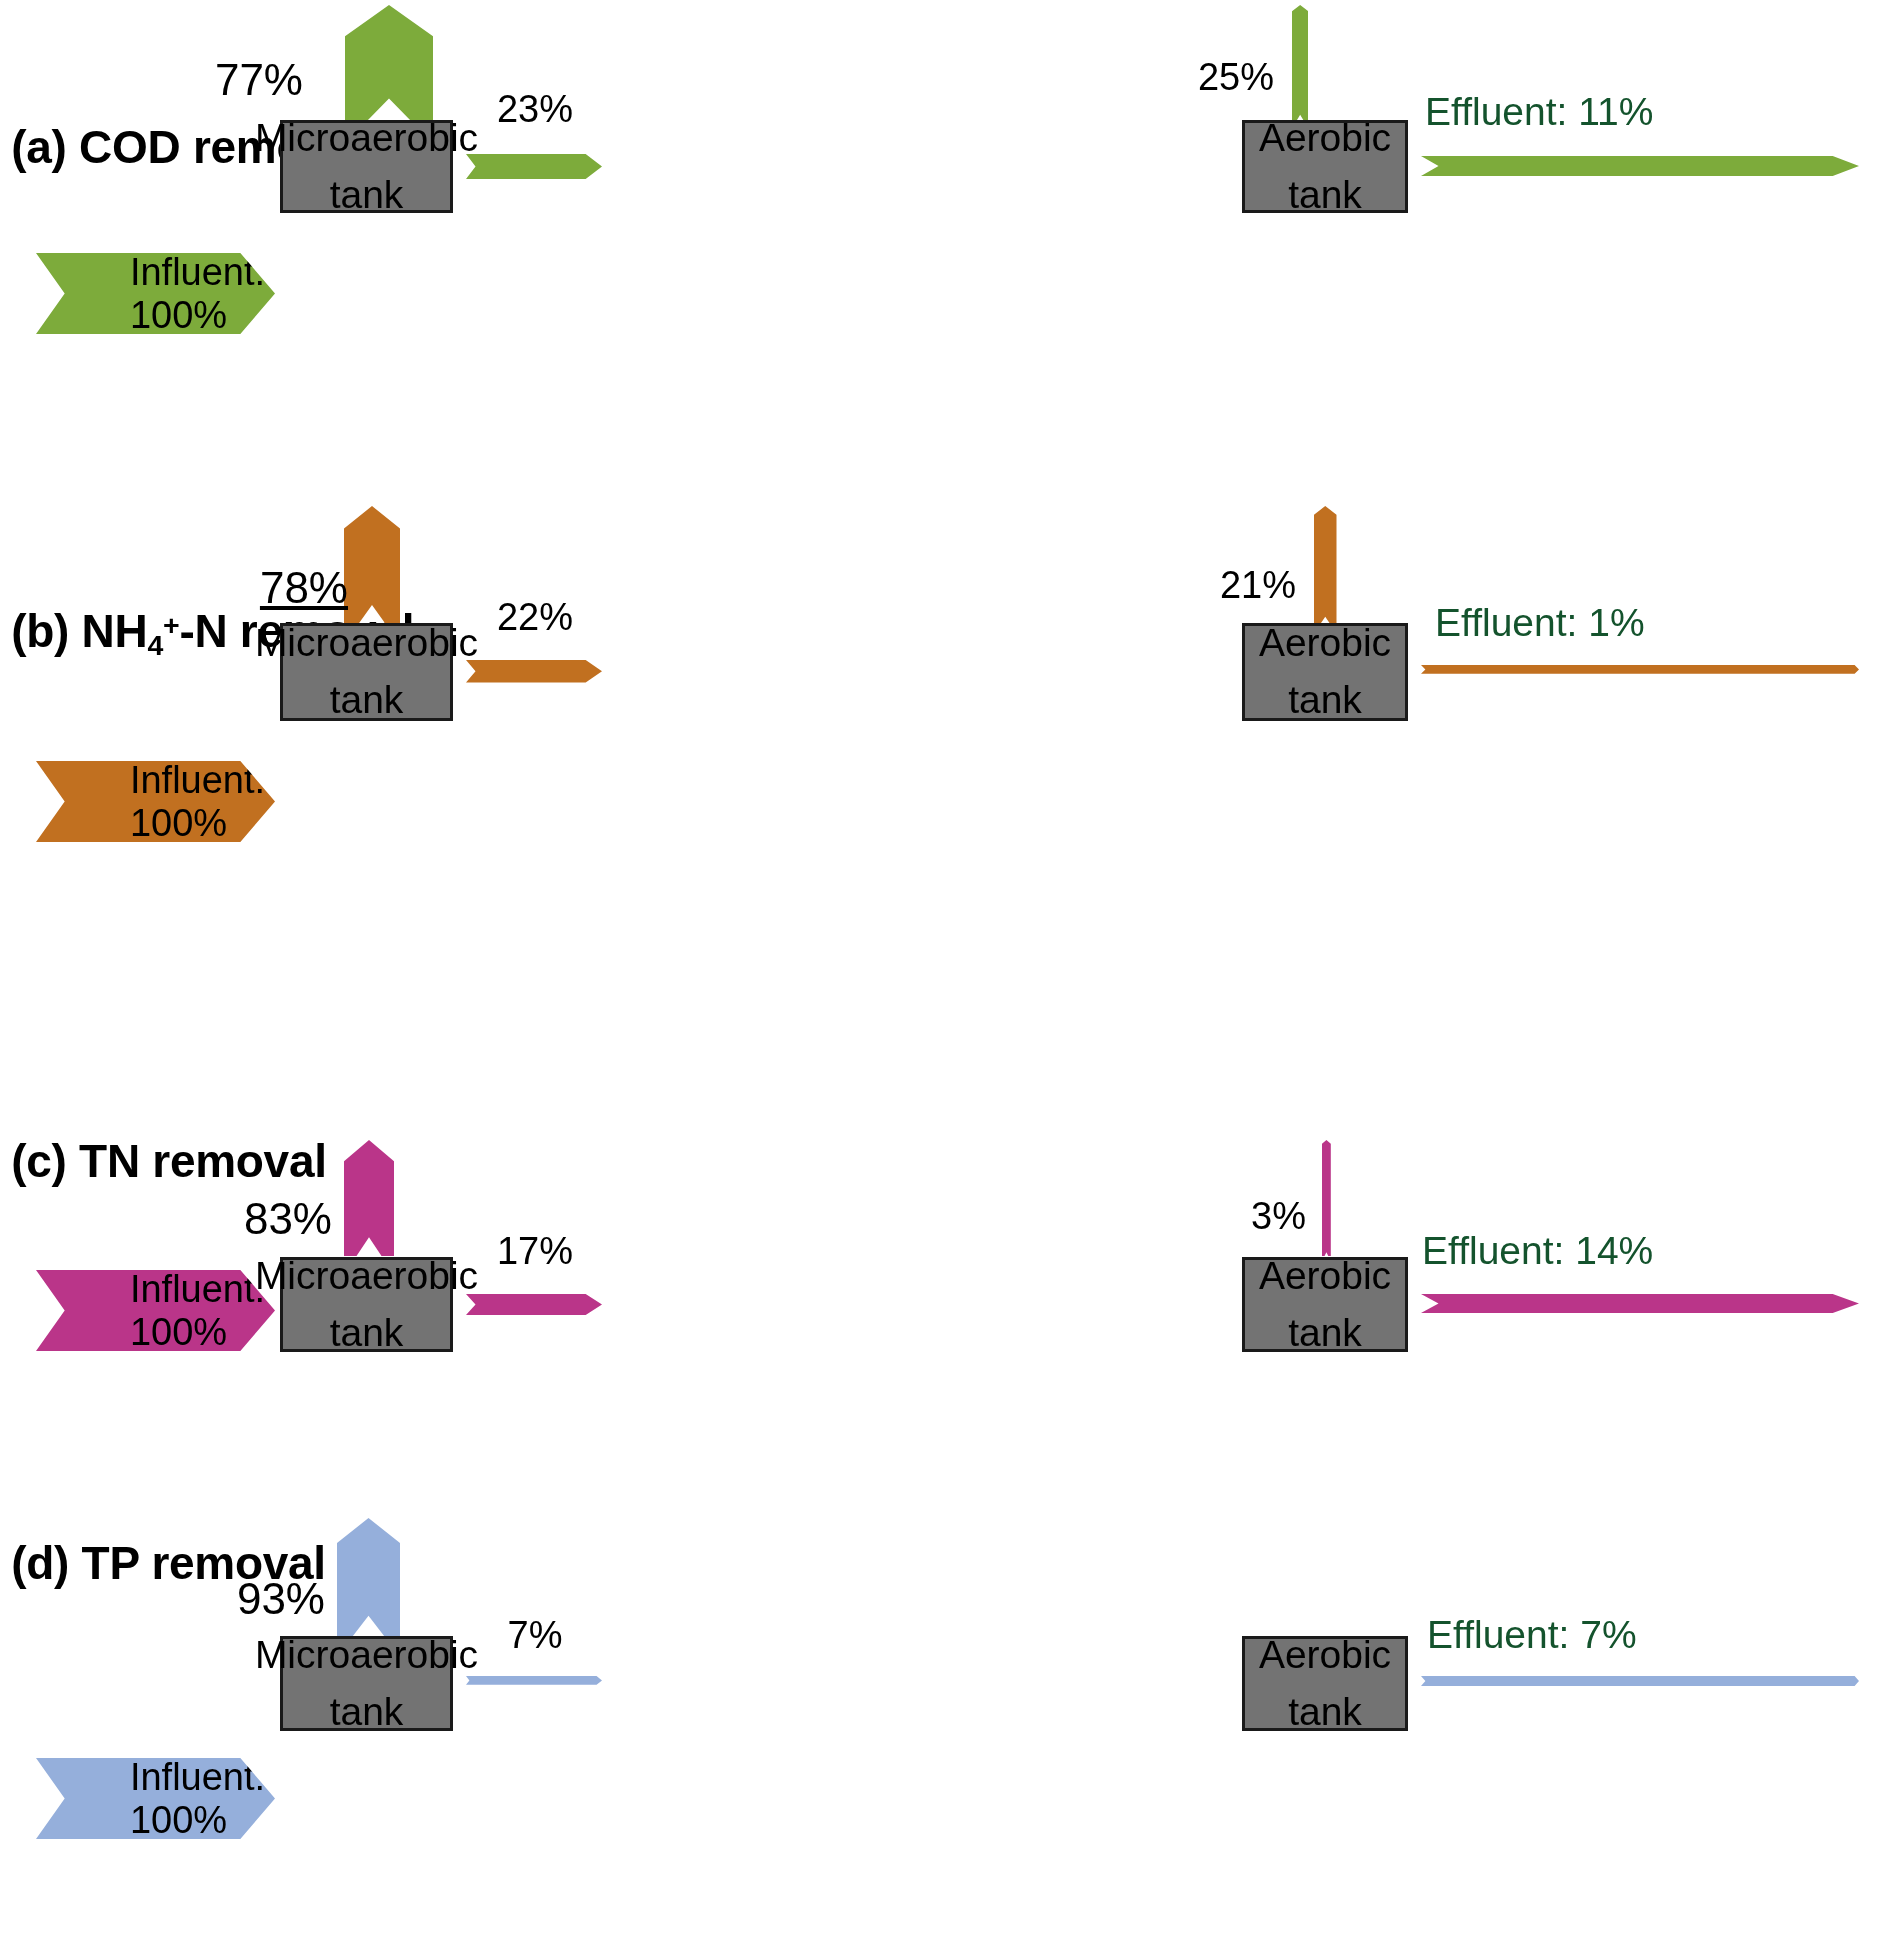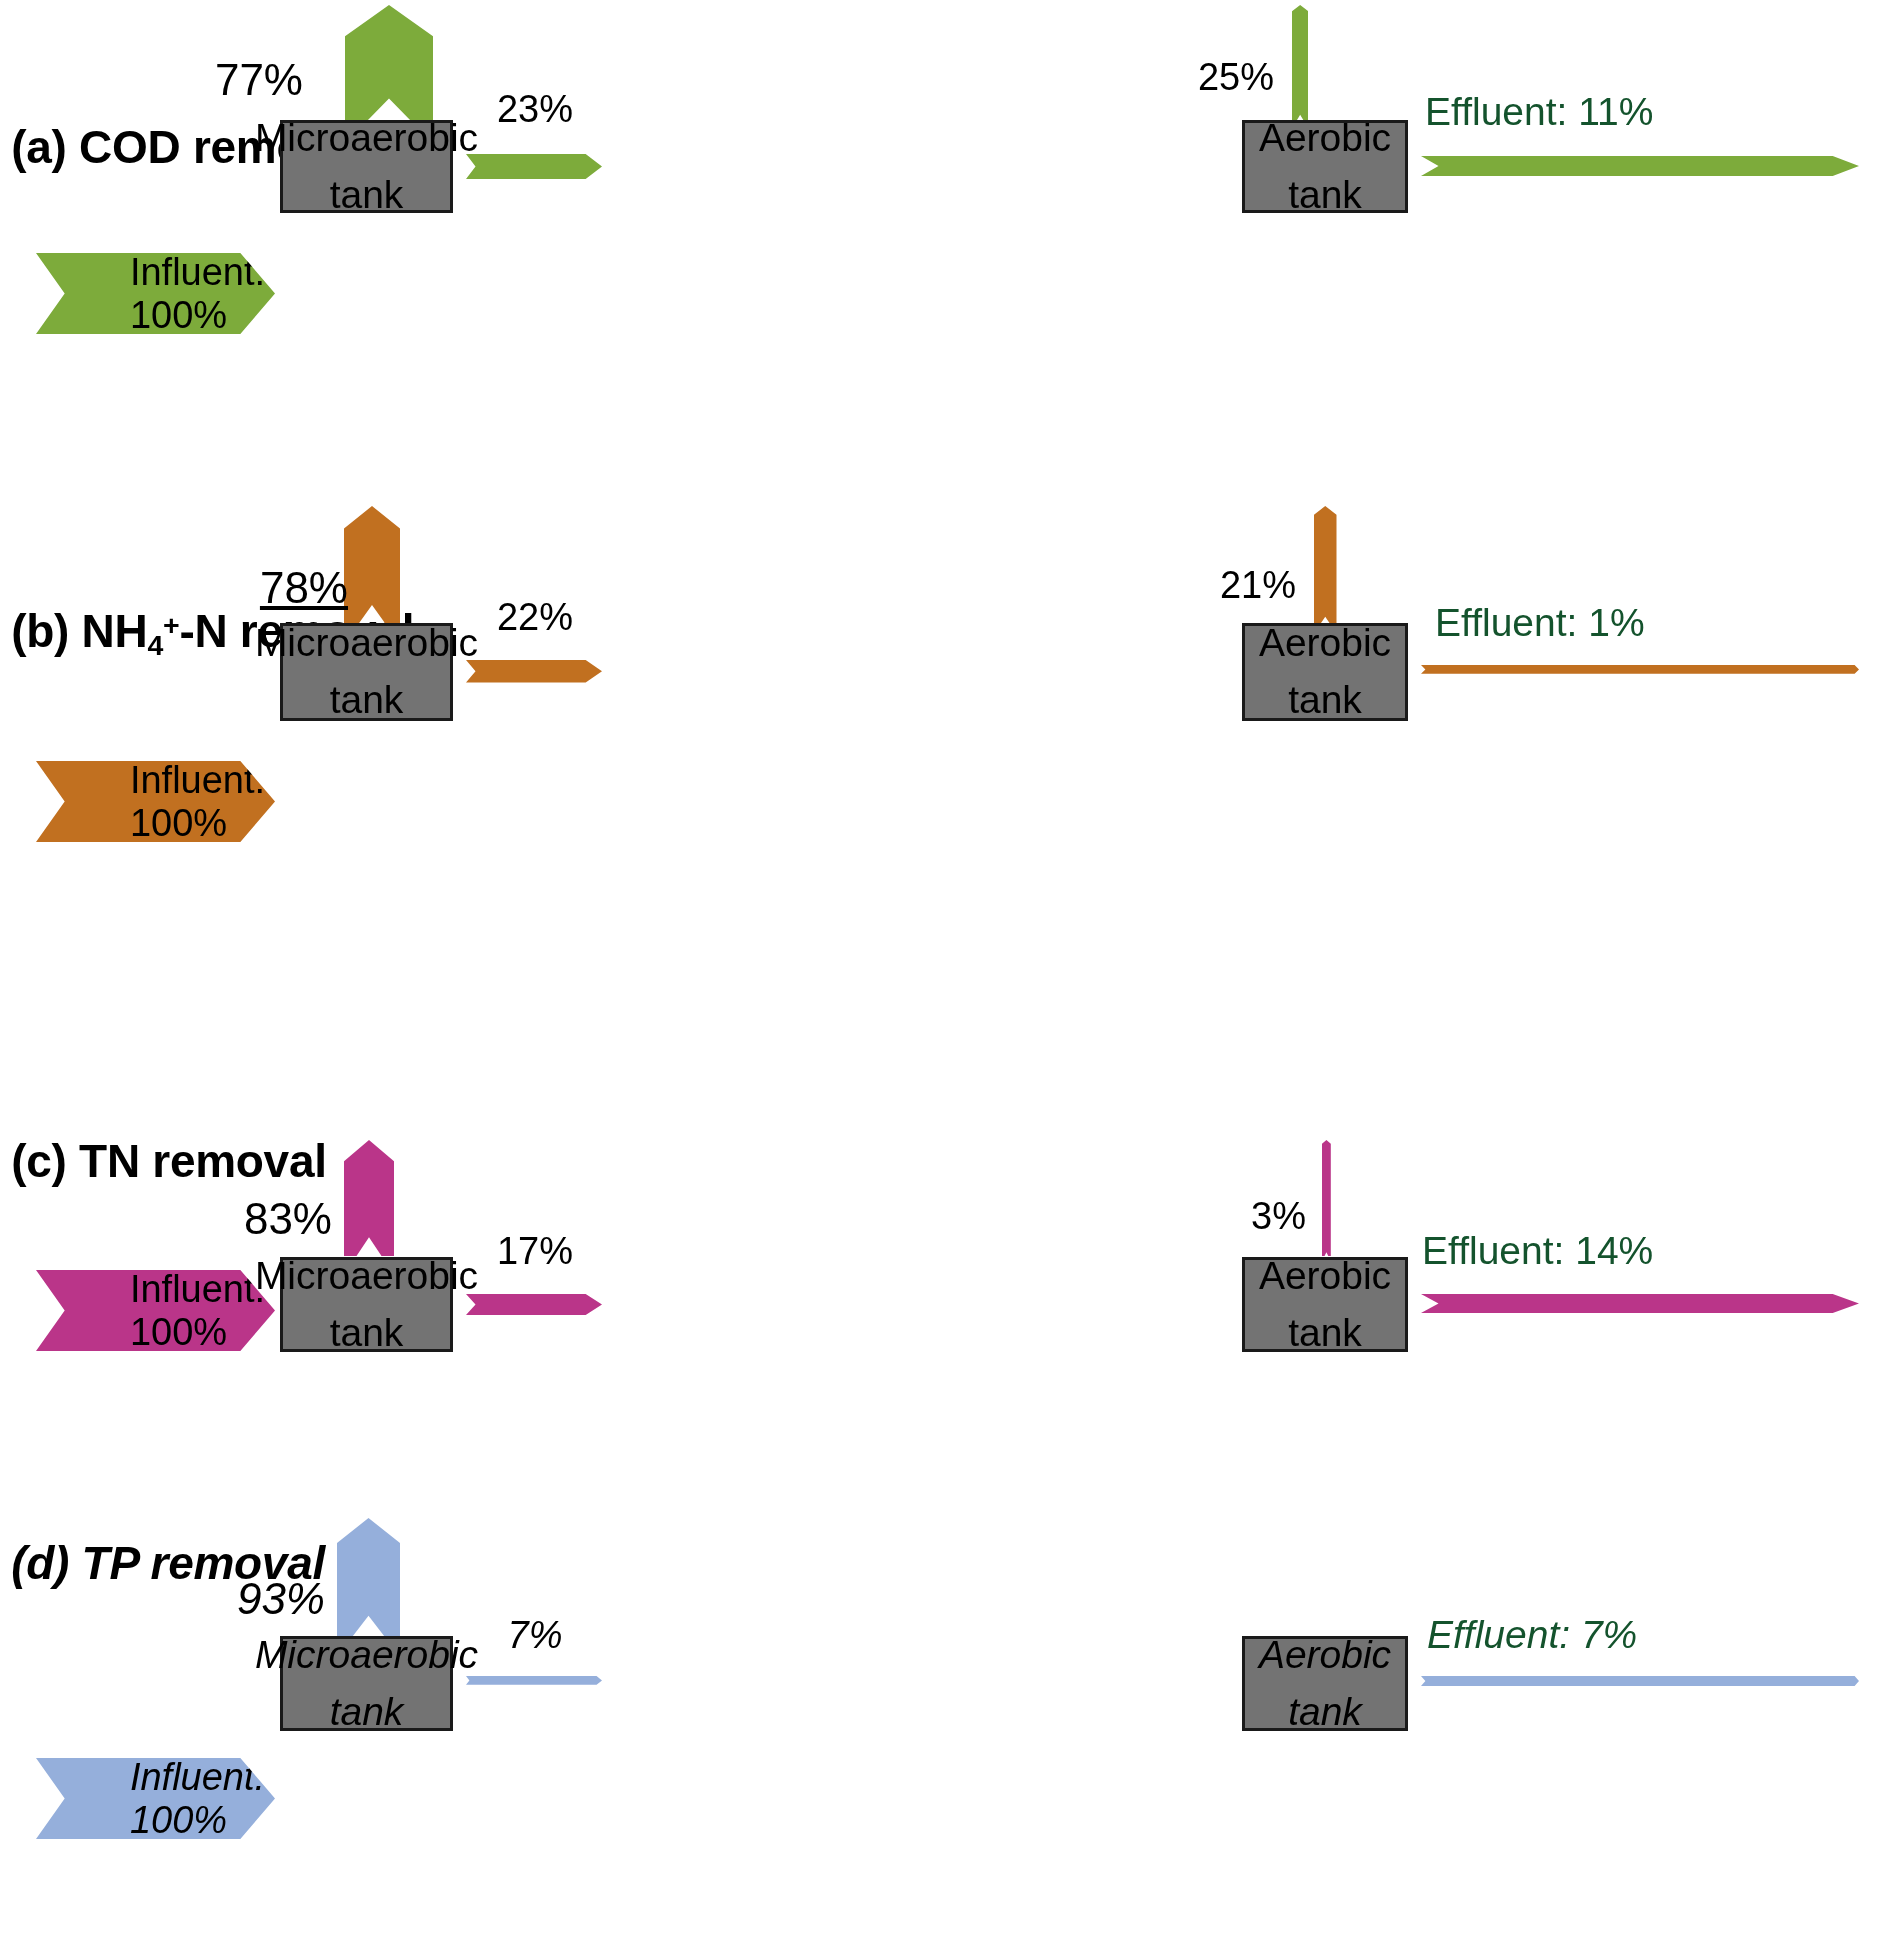--- a/index.html
+++ b/index.html
@@ -215,21 +215,21 @@
 
     <div class="tank" style="left:1242px;top:262px;width:166px;height:95px;">
       <span>Aerobic</span>
       <span>tank</span>
     </div>
 
     <div class="effarrow" style="left:1421px;top:299px;width:438px;height:19px;background:#BA3589;"></div>
     <div class="efflabel" style="left:1422px;top:275px;transform:translate(0,-100%);">Effluent: 14%</div>
   </div>
 
-  <div class="panel" style="top:1496px;height:459px;font-style:italic;">
+  <div class="panel" style="top:1496px;height:459px;">
 
     <div class="panel-title" style="left:11.3px;top:44px;">
       <span>(d) TP</span><span> removal</span>
     </div>
 
     <div class="influent" style="left:36px;top:262px;width:239px;height:81px;background:#95AFDB;">
       <span>Influent: 100%</span>
     </div>
 
     <svg class="varrow" style="left:337px;top:22px;width:63px;height:119px;" viewBox="0 0 100 190" preserveAspectRatio="none">

